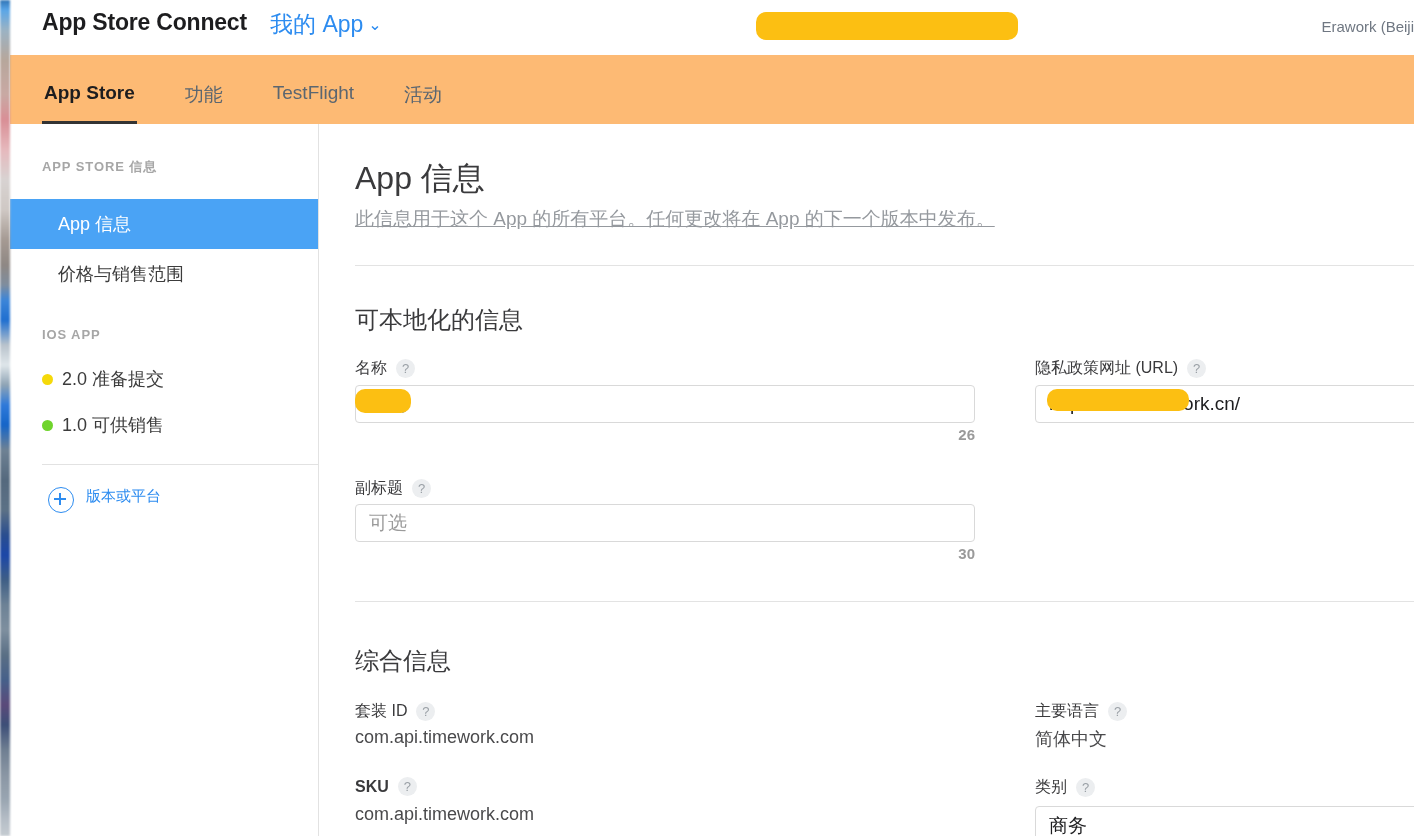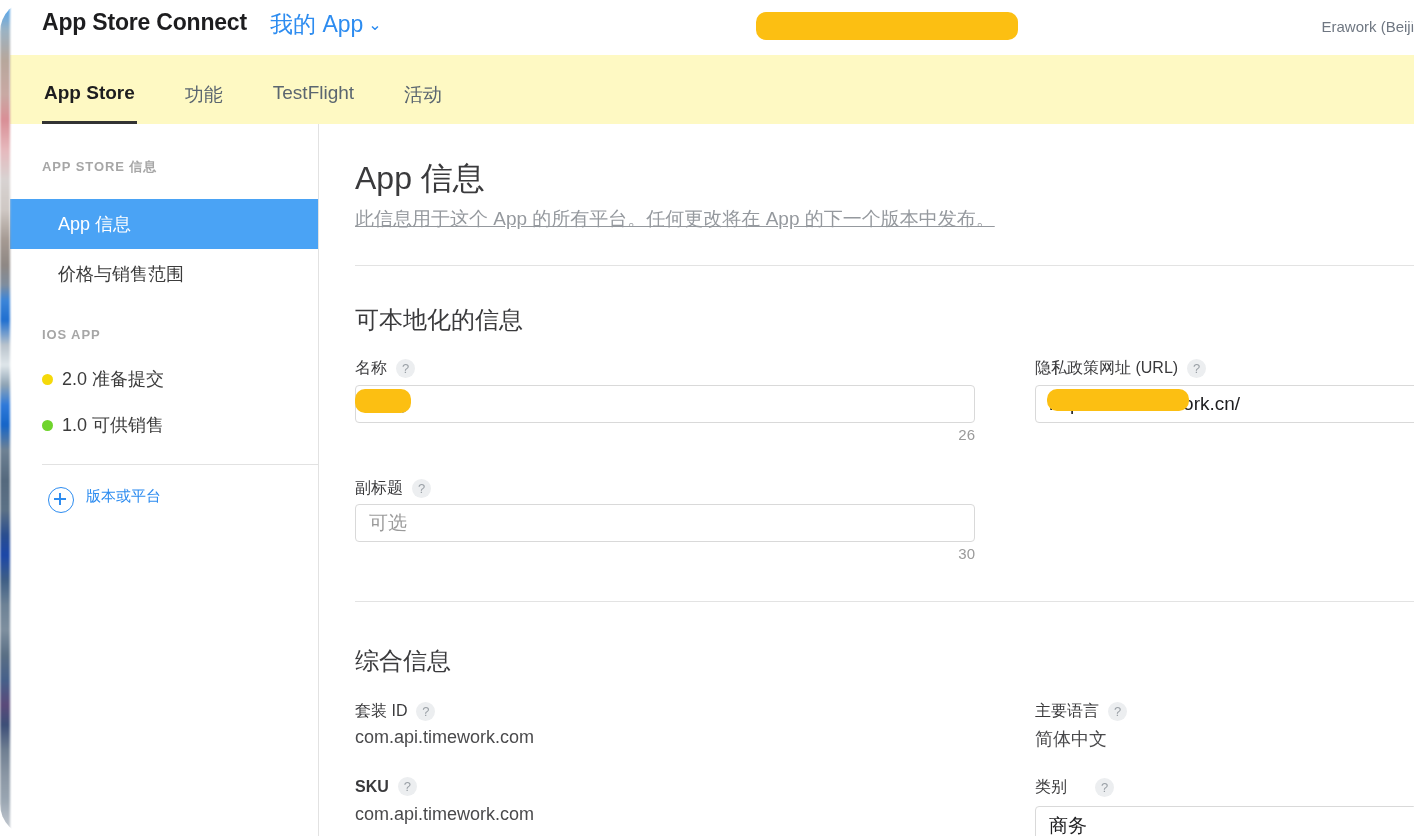--- a/index.html
+++ b/index.html
@@ -14,21 +14,20 @@
     color: #333333;
     overflow: hidden;
     position: relative;
   }
   #app {
     position: absolute;
     left: 0; top: 0;
     width: 1414px;
     height: 836px;
     overflow: hidden;
-    border-radius: 32px;
   }
 
   
   .edge-strip {
     position: absolute;
     left: 0; top: 0;
     width: 10px;
     height: 836px;
     z-index: 40;
     background: linear-gradient(to bottom,
@@ -117,21 +116,21 @@
     color: #6f7782;
     white-space: nowrap;
   }
 
   
   .navbar {
     position: absolute;
     left: 10px; top: 55px;
     width: 1404px;
     height: 69px;
-    background: #fef9c3;
+    background: #fdba74;
     border-bottom: 1px solid #e0e0e0;
   }
   .tabs {
     position: absolute;
     left: 32px;
     top: 0;
     height: 69px;
     display: flex;
     align-items: flex-start;
     gap: 46px;
@@ -323,20 +322,21 @@
     overflow: hidden;
   }
   .text-input.placeholder {
     color: #9a9a9a;
   }
   .counter {
     position: absolute;
     font-size: 15px;
     color: #9a9a9a;
     text-align: right;
+    font-weight: bold;
   }
   .static-value {
     position: absolute;
     font-size: 18px;
     color: #4a4a4c;
     white-space: nowrap;
   }
   .select-box {
     position: absolute;
     box-sizing: border-box;
@@ -459,21 +459,21 @@
       <span class="q-icon" style="font-weight:400;">?</span>
     </div>
     <div class="static-value" style="left:36px; top:680px;">com.api.timework.com</div>
 
     <div class="field-label" style="left:716px; top:577px;">
       <span>主要语言</span>
       <span class="q-icon">?</span>
     </div>
     <div class="static-value" style="left:716px; top:603px;">简体中文</div>
 
-    <div class="field-label" style="left:716px; top:653px;gap:19px;">
+    <div class="field-label" style="left:716px; top:653px;">
       <span>类别</span>
       <span class="q-icon">?</span>
     </div>
     <div class="select-box" style="left:716px; top:682px; width:420px;">
       <span>商务</span>
     </div>
 
   </div>
 
 </div>

